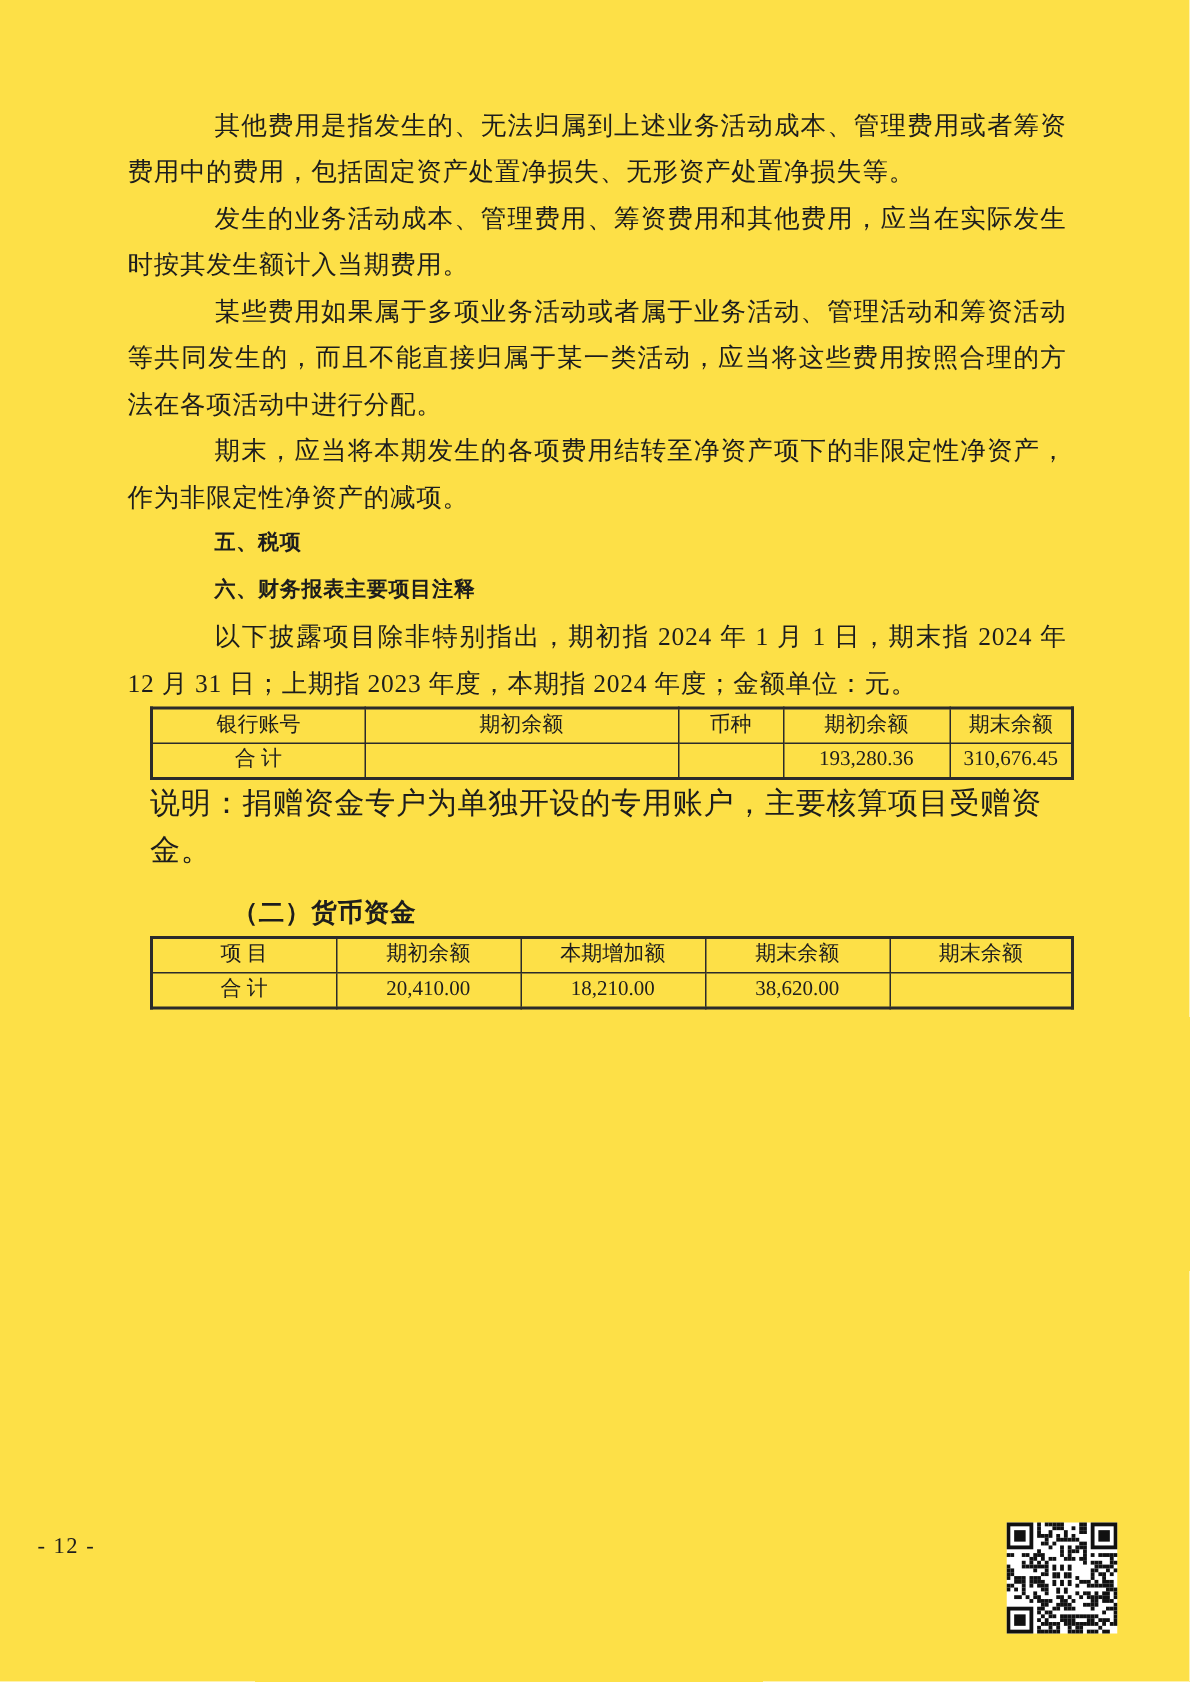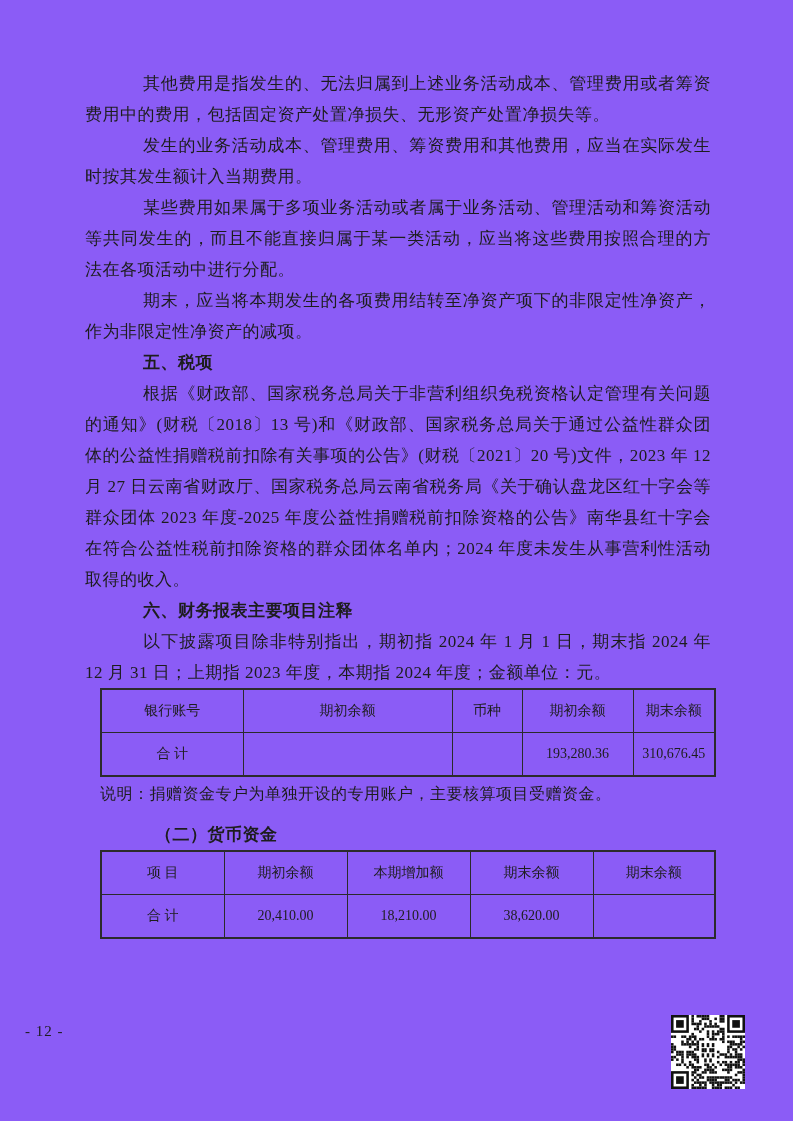--- a/index.html
+++ b/index.html
@@ -2,21 +2,21 @@
 <html><head>
 <meta charset="utf-8">
 <style>
   * { box-sizing: border-box; }
   html, body { margin: 0; padding: 0; background: #ffffff; }
 
   .page {
     position: relative;
     width: 793px;
     height: 1121px;
-    background: #8b5cf6;
+    background: #fde047;
     font-family: "Liberation Serif", "DejaVu Serif", serif;
     color: #1d1d1d;
     overflow: hidden;
   }
 
   .content {
     position: absolute;
     left: 85px;
     top: 68px;
     width: 626px;
@@ -26,21 +26,21 @@
     margin: 0;
     font-size: 17px;
     line-height: 31px;
     text-align: justify;
     text-indent: 58px;
     letter-spacing: 0.5px;
   }
 
   .h-section {
     margin: 0;
-    font-size: 17px;
+    font-size: 14px;
     line-height: 31px;
     font-weight: bold;
     text-indent: 58px;
     letter-spacing: 0.5px;
   }
 
   .h-sub {
     margin: 0;
     font-size: 17px;
     line-height: 31px;
@@ -56,30 +56,30 @@
     table-layout: fixed;
     width: 614px;
     margin-left: 15px;
     border: 2px solid #2b2b2b;
   }
   table.fin th, table.fin td {
     border: 1px solid #2b2b2b;
     font-size: 14px;
     font-weight: normal;
     text-align: center;
-    padding: 11px 3px;
+    padding: 1px 3px;
     height: 23px;
     line-height: 20px;
     overflow: hidden;
     white-space: nowrap;
   }
 
   .note {
     margin: 1px 0 0 15px;
-    font-size: 16px;
+    font-size: 20px;
     line-height: 31px;
     letter-spacing: 0.5px;
   }
 
   .footer-page {
     position: absolute;
     top: 1023px;
     left: 0;
     width: 100%;
     text-align: left;
@@ -105,21 +105,20 @@
     <p class="para">其他费用是指发生的、无法归属到上述业务活动成本、管理费用或者筹资费用中的费用，包括固定资产处置净损失、无形资产处置净损失等。</p>
 
     <p class="para">发生的业务活动成本、管理费用、筹资费用和其他费用，应当在实际发生时按其发生额计入当期费用。</p>
 
     <p class="para">某些费用如果属于多项业务活动或者属于业务活动、管理活动和筹资活动等共同发生的，而且不能直接归属于某一类活动，应当将这些费用按照合理的方法在各项活动中进行分配。</p>
 
     <p class="para">期末，应当将本期发生的各项费用结转至净资产项下的非限定性净资产，作为非限定性净资产的减项。</p>
 
     <h3 class="h-section">五、税项</h3>
 
-    <p class="para">根据《财政部、国家税务总局关于非营利组织免税资格认定管理有关问题的通知》(财税〔2018〕13 号)和《财政部、国家税务总局关于通过公益性群众团体的公益性捐赠税前扣除有关事项的公告》(财税〔2021〕20 号)文件，2023 年 12 月 27 日云南省财政厅、国家税务总局云南省税务局《关于确认盘龙区红十字会等群众团体 2023 年度-2025 年度公益性捐赠税前扣除资格的公告》南华县红十字会在符合公益性税前扣除资格的群众团体名单内；2024 年度未发生从事营利性活动取得的收入。</p>
 
     <h3 class="h-section">六、财务报表主要项目注释</h3>
 
     <p class="para">以下披露项目除非特别指出，期初指 2024 年 1 月 1 日，期末指 2024 年 12 月 31 日；上期指 2023 年度，本期指 2024 年度；金额单位：元。</p>
 
 
     <table class="fin">
       <colgroup>
         <col style="width:142px">
           <col style="width:209px">

